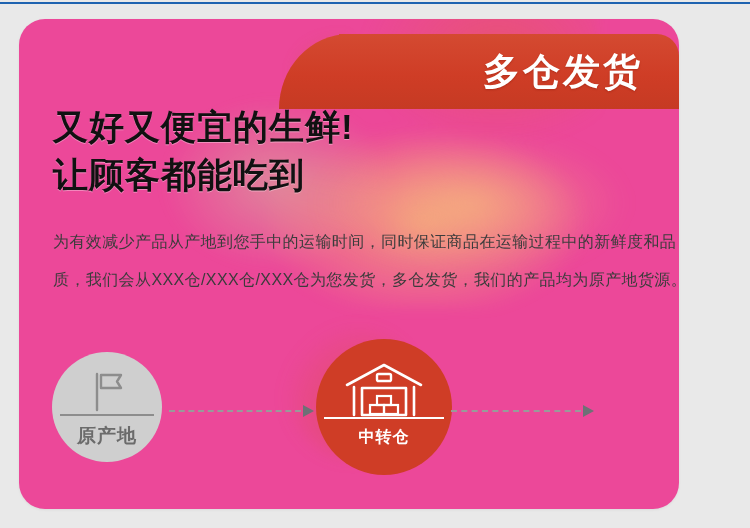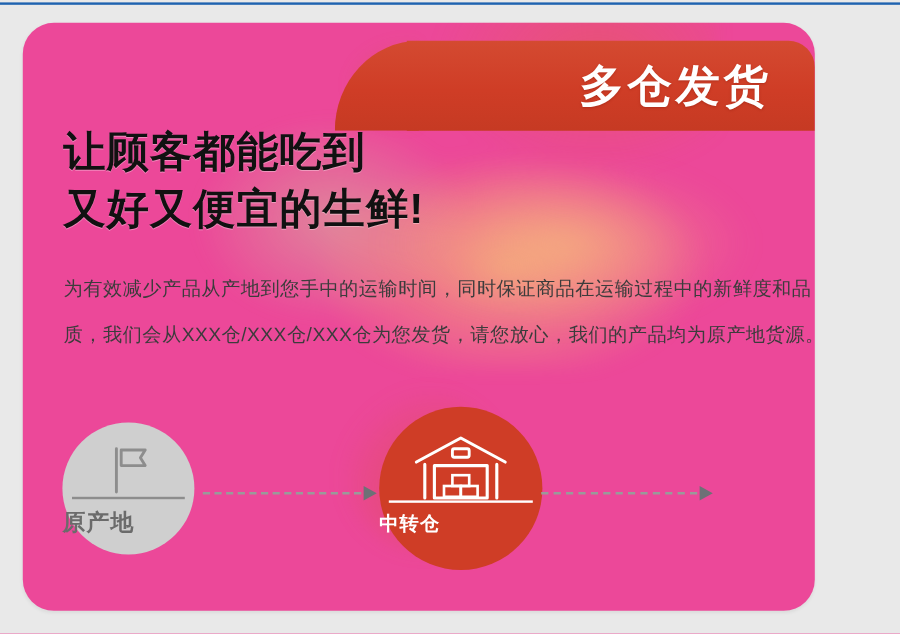--- a/index.html
+++ b/index.html
@@ -197,20 +197,21 @@
     background: #8d8d8d;
   }
   .node.hub .rule {
     left: 8px; right: 8px; top: 78px;
     height: 2px; background: #ffffff;
   }
   .node .label {
     position: absolute;
     left: 0; right: 0;
     top: 71px;
+    text-align: center;
     font-size: 19px;
     font-weight: bold;
     color: #6b6b6b;
     letter-spacing: 1px;
   }
   .node.hub .label {
     top: 88px;
     font-size: 16px;
     color: #ffffff;
   }
@@ -253,25 +254,25 @@
 
   <div class="glow-warm"></div>
   <div class="glow-warm2"></div>
 
   <div class="ribbon-fade"></div>
   <div class="ribbon-tail"></div>
   <div class="ribbon"></div>
   <div class="ribbon-text">多仓发货</div>
 
   <div class="headline">
+    <div>又好又便宜的生鲜!</div>
     <div>让顾客都能吃到</div>
-    <div>又好又便宜的生鲜!</div>
   </div>
 
-  <div class="paragraph">为有效减少产品从产地到您手中的运输时间，同时保证商品在运输过程中的新鲜度和品质，我们会从XXX仓/XXX仓/XXX仓为您发货，请您放心，我们的产品均为原产地货源。</div>
+  <div class="paragraph">为有效减少产品从产地到您手中的运输时间，同时保证商品在运输过程中的新鲜度和品质，我们会从XXX仓/XXX仓/XXX仓为您发货，多仓发货，我们的产品均为原产地货源。</div>
 
   <div class="flow">
 
     <div class="node grey origin">
       <div class="glyph">
         <svg width="48" height="44" viewBox="0 0 48 44" aria-hidden="true">
           <line x1="14" y1="6" x2="14" y2="42" stroke="#8d8d8d" stroke-width="2.4" stroke-linecap="round"></line>
           <path d="M18 7 L38 7 L34 13.5 L38 20 L18 20 Z" fill="none" stroke="#8d8d8d" stroke-width="2.4" stroke-linejoin="round"></path>
         </svg>
       </div>

